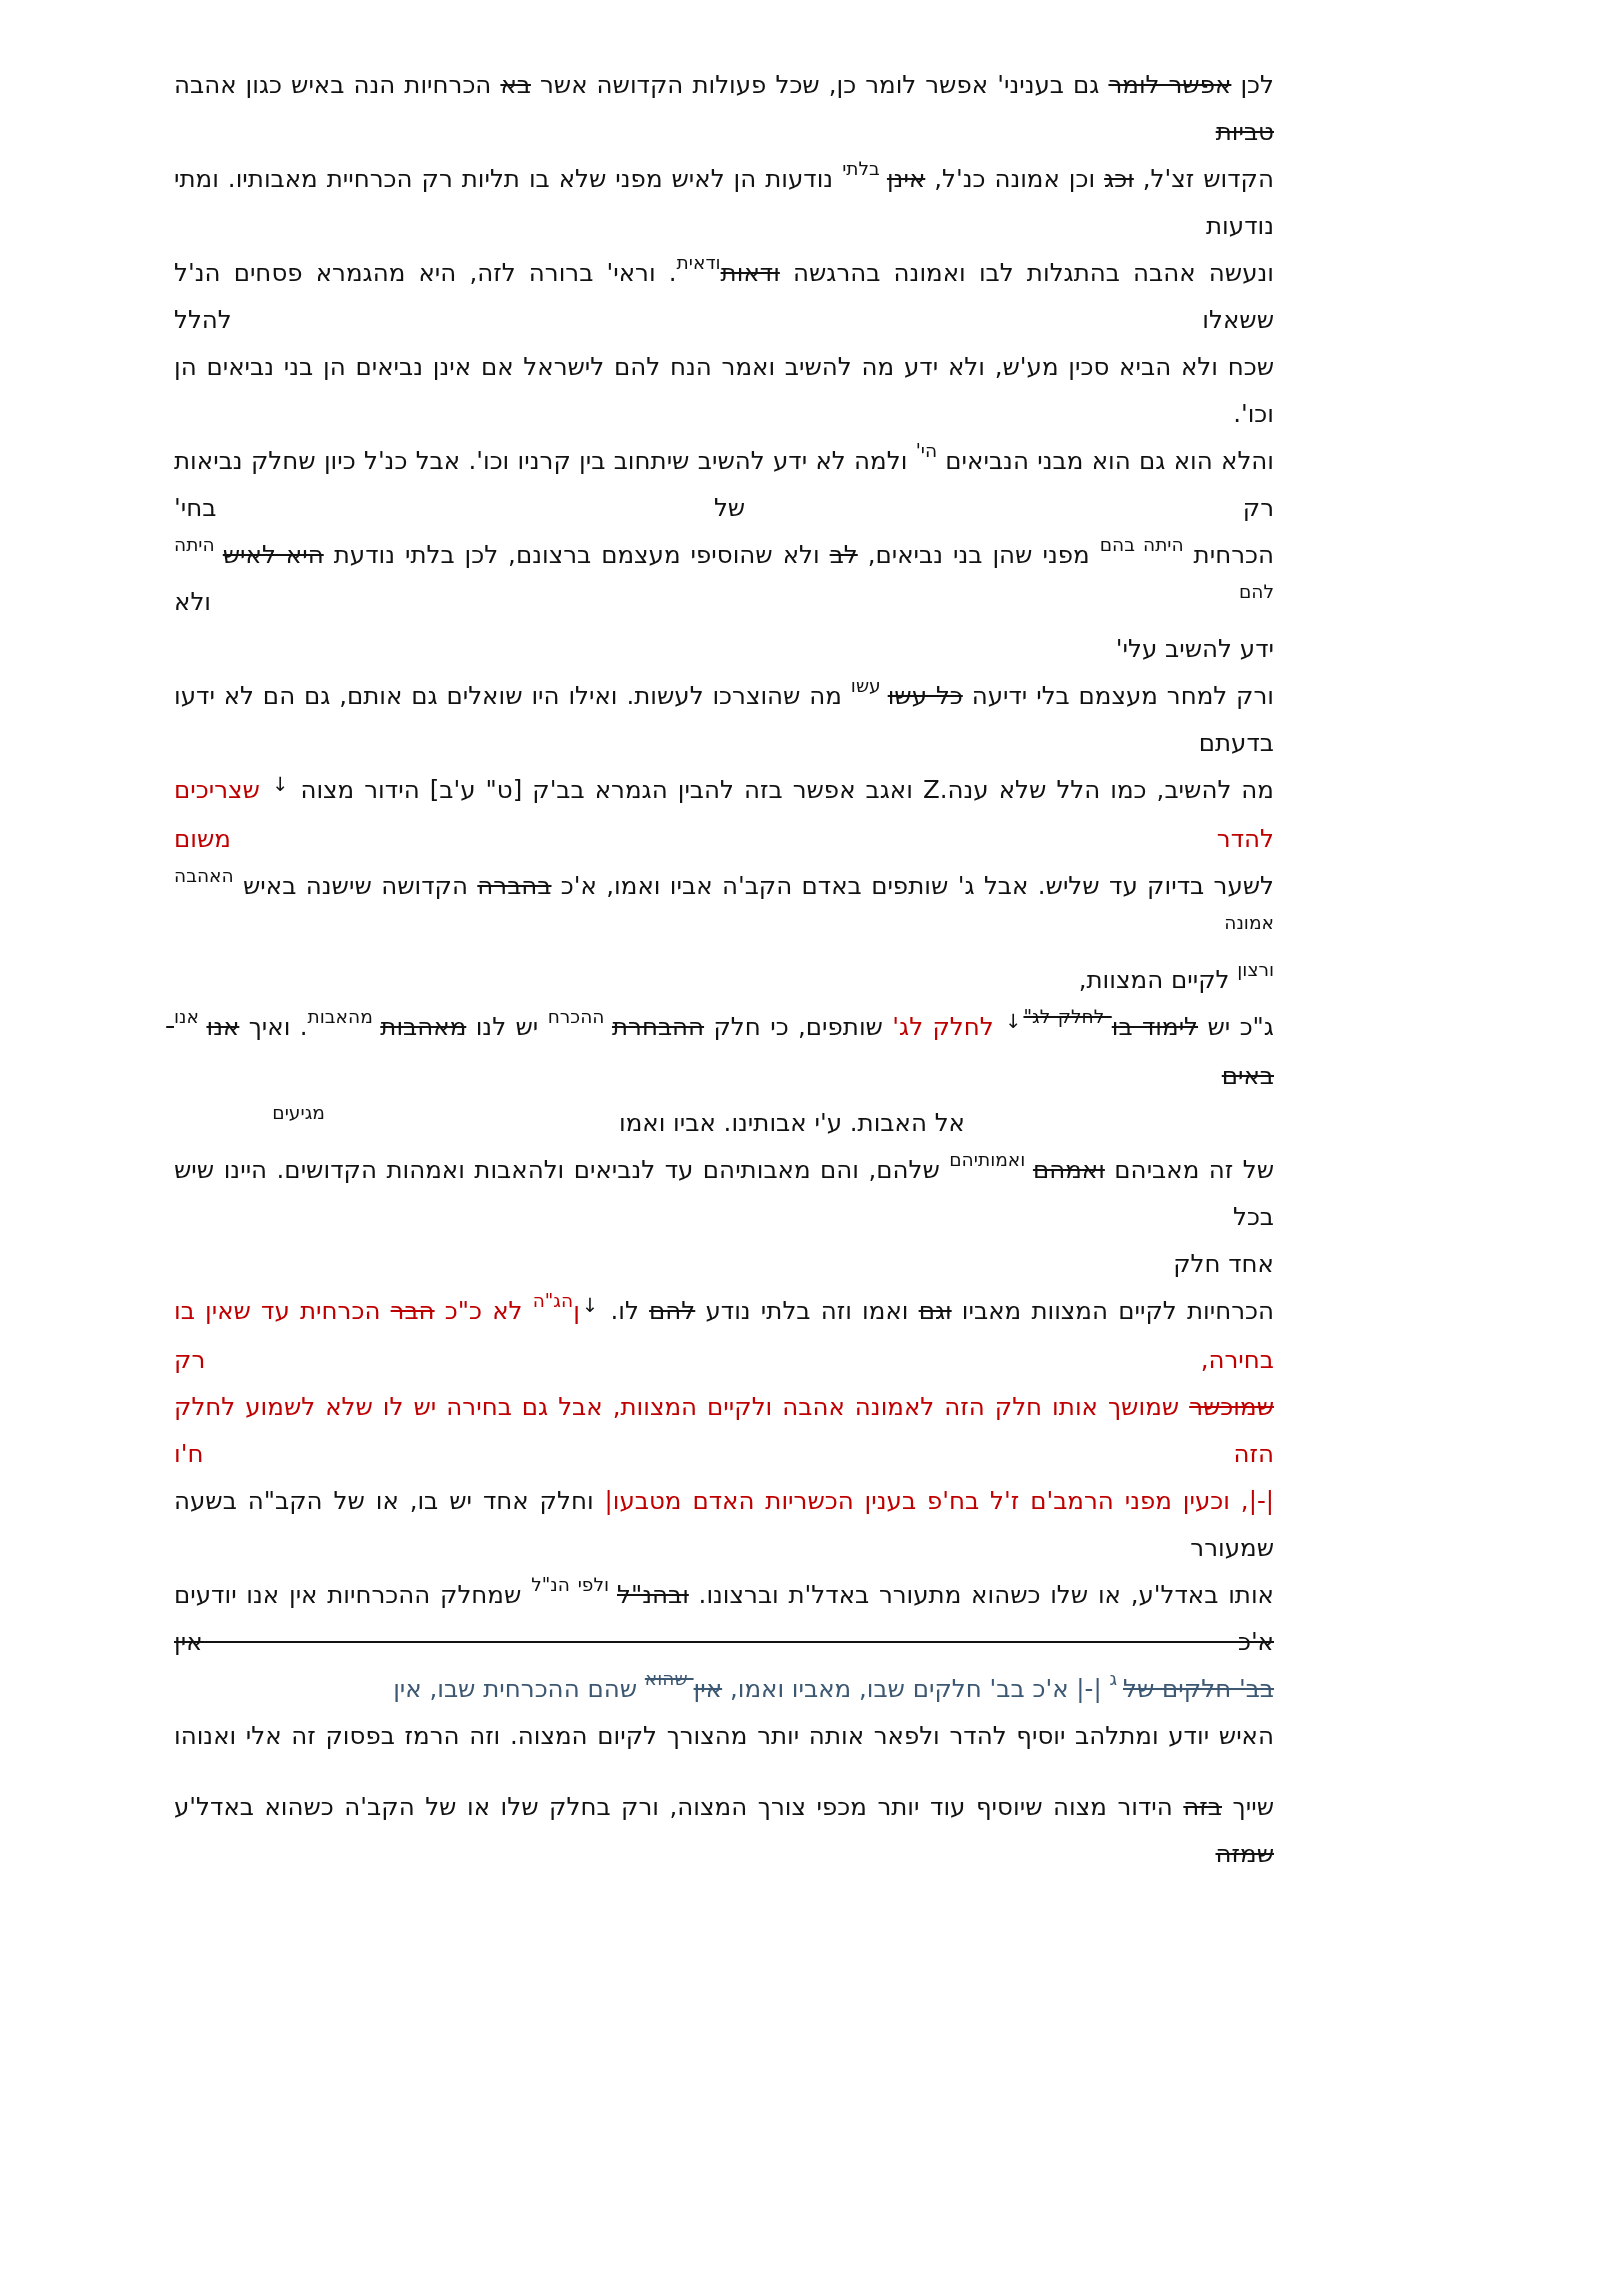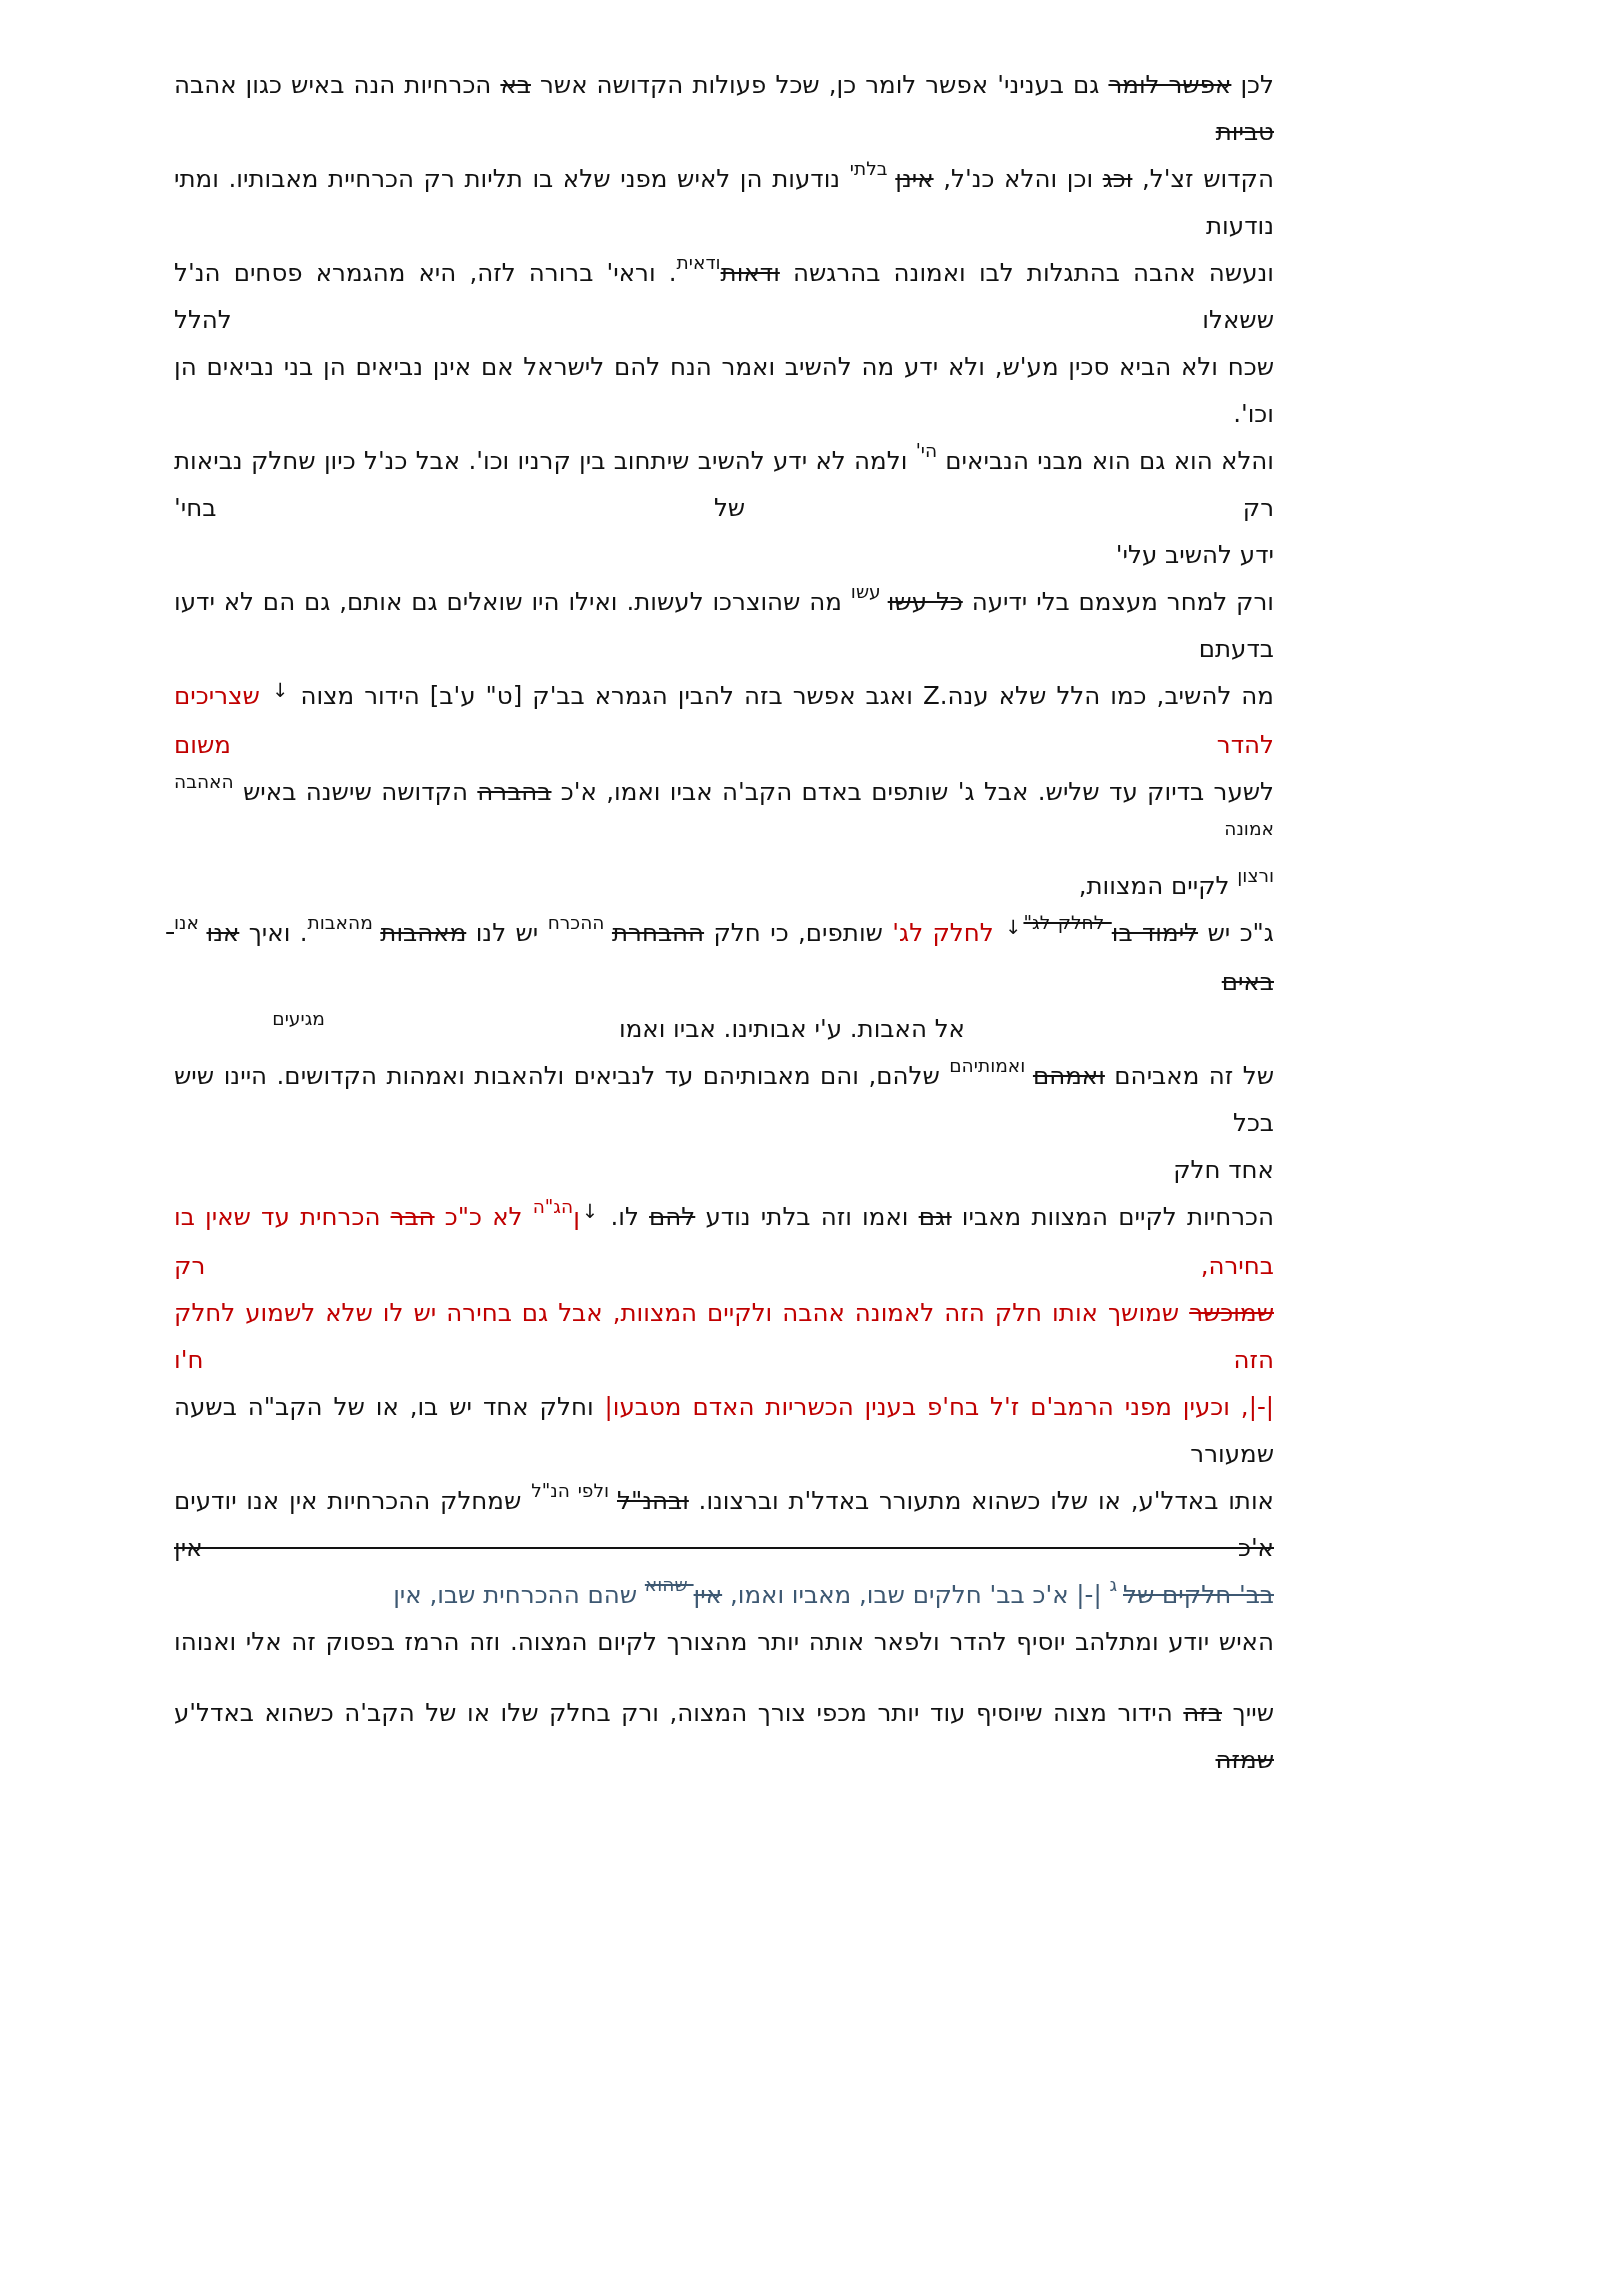--- a/index.html
+++ b/index.html
@@ -35,24 +35,25 @@
   .blue{color:var(--blue);}
   .arrow{font-size:19.6px;position:relative;top:-6.9px;padding:0 2px;}
   .gap{display:inline-block;height:1px;}
 </style>
 </head>
 <body>
 
 <div class="page" style="background: rgb(255, 255, 255);">
   <div class="doc">
       <div class="line full"><span class="seg">לכן </span><span class="seg st">אפשר לומר</span><span class="seg"> גם בעניני' אפשר לומר כן, שכל פעולות הקדושה אשר </span><span class="seg st">בא</span><span class="seg"> הכרחיות הנה באיש כגון אהבה </span><span class="seg st">טביות</span></div>
-      <div class="line full"><span class="seg">הקדוש זצ'ל, </span><span class="seg st">וכג</span><span class="seg"> וכן והלא כנ'ל, </span><span class="seg st">אינן</span><span class="seg sup"> בלתי</span><span class="seg"> נודעות הן לאיש מפני שלא בו תליות רק הכרחיית מאבותיו. ומתי נודעות</span></div>
+      <div class="line full"><span class="seg">הקדוש זצ'ל, </span><span class="seg st">וכג</span><span class="seg"> וכן אמונה כנ'ל, </span><span class="seg st">אינן</span><span class="seg sup"> בלתי</span><span class="seg"> נודעות הן לאיש מפני שלא בו תליות רק הכרחיית מאבותיו. ומתי נודעות</span></div>
       <div class="line full"><span class="seg">ונעשה אהבה בהתגלות לבו ואמונה בהרגשה </span><span class="seg st">ודאות</span><span class="seg sup">ודאית</span><span class="seg">. וראי' ברורה לזה, היא מהגמרא פסחים הנ'ל ששאלו להלל</span></div>
       <div class="line full"><span class="seg">שכח ולא הביא סכין מע'ש, ולא ידע מה להשיב ואמר הנח להם לישראל אם אינן נביאים הן בני נביאים הן וכו'.</span></div>
       <div class="line full"><span class="seg">והלא הוא גם הוא מבני הנביאים </span><span class="seg sup">הי'</span><span class="seg"> ולמה לא ידע להשיב שיתחוב בין קרניו וכו'. אבל כנ'ל כיון שחלק נביאות רק של בחי'</span></div>
+      <div class="line full"><span class="seg">הכרחית </span><span class="seg sup">היתה בהם</span><span class="seg"> מפני שהן בני נביאים, </span><span class="seg st">לב</span><span class="seg"> ולא שהוסיפי מעצמם ברצונם, לכן בלתי נודעת </span><span class="seg st">היא לאיש</span><span class="seg sup"> היתה להם</span><span class="seg"> ולא</span></div>
       <div class="line"><span class="seg">ידע להשיב עלי'</span></div>
       <div class="line full"><span class="seg">ורק למחר מעצמם בלי ידיעה </span><span class="seg st">כל עשו</span><span class="seg sup"> עשו</span><span class="seg"> מה שהוצרכו לעשות. ואילו היו שואלים גם אותם, גם הם לא ידעו בדעתם</span></div>
       <div class="line full"><span class="seg">מה להשיב, כמו הלל שלא ענה.Z ואגב אפשר בזה להבין הגמרא בב'ק [ט" ע'ב] הידור מצוה </span><span class="seg arrow">↓</span><span class="seg red"> שצריכים להדר משום</span></div>
       <div class="line full"><span class="seg">לשער בדיוק עד שליש. אבל ג' שותפים באדם הקב'ה אביו ואמו, א'כ </span><span class="seg st">בהברה</span><span class="seg"> הקדושה שישנה באיש </span><span class="seg sup">האהבה אמונה</span></div>
       <div class="line"><span class="seg sup">ורצון</span><span class="seg"> לקיים המצוות,</span></div>
       <div class="line full"><span class="seg">ג"כ יש </span><span class="seg st">לימוד בו</span><span class="seg sup st"> לחלק לג"</span><span class="seg arrow">↓</span><span class="seg red"> לחלק לג'</span><span class="seg"> שותפים, כי חלק </span><span class="seg st">ההבחרת</span><span class="seg sup"> ההכרח</span><span class="seg"> יש לנו </span><span class="seg st">מאהבות</span><span class="seg sup"> מהאבות</span><span class="seg">. ואיך </span><span class="seg st">אנו</span><span class="seg sup"> אנו</span><span class="seg st"> באים</span></div>
       <div class="line"><span class="seg gap" style="width: 309px;"></span><span class="seg">אל האבות. ע'י אבותינו. אביו ואמו</span><span class="seg gap" style="width: 294px;"></span><span class="seg sup">מגיעים</span></div>
       <div class="line full"><span class="seg">של זה מאביהם </span><span class="seg st">ואמהם</span><span class="seg sup"> ואמותיהם</span><span class="seg"> שלהם, והם מאבותיהם עד לנביאים ולהאבות ואמהות הקדושים. היינו שיש בכל</span></div>
       <div class="line"><span class="seg">אחד חלק</span></div>
       <div class="line full"><span class="seg">הכרחיות לקיים המצוות מאביו </span><span class="seg st">וגם</span><span class="seg"> ואמו וזה בלתי נודע </span><span class="seg st">להם</span><span class="seg"> לו. </span><span class="seg arrow">↓</span><span class="seg red">ן</span><span class="seg red sup">הג"ה</span><span class="seg red"> לא כ"כ </span><span class="seg red st">הבר</span><span class="seg red"> הכרחית עד שאין בו בחירה, רק</span></div>

